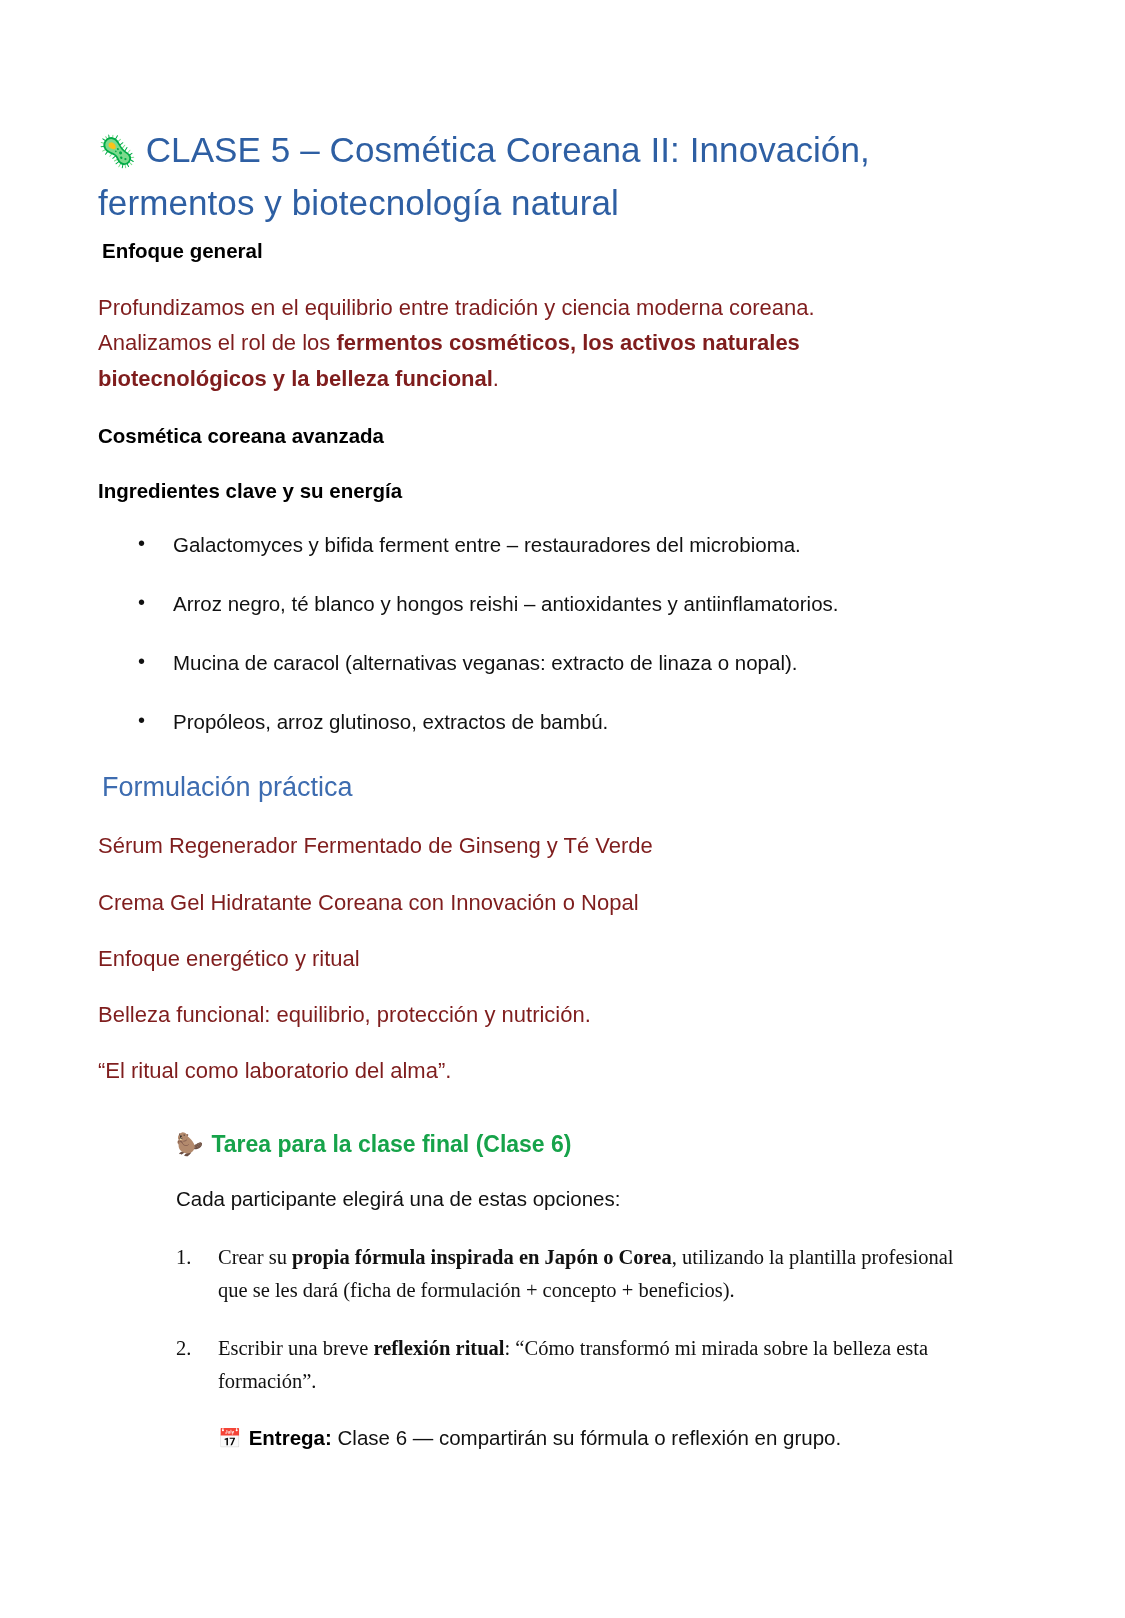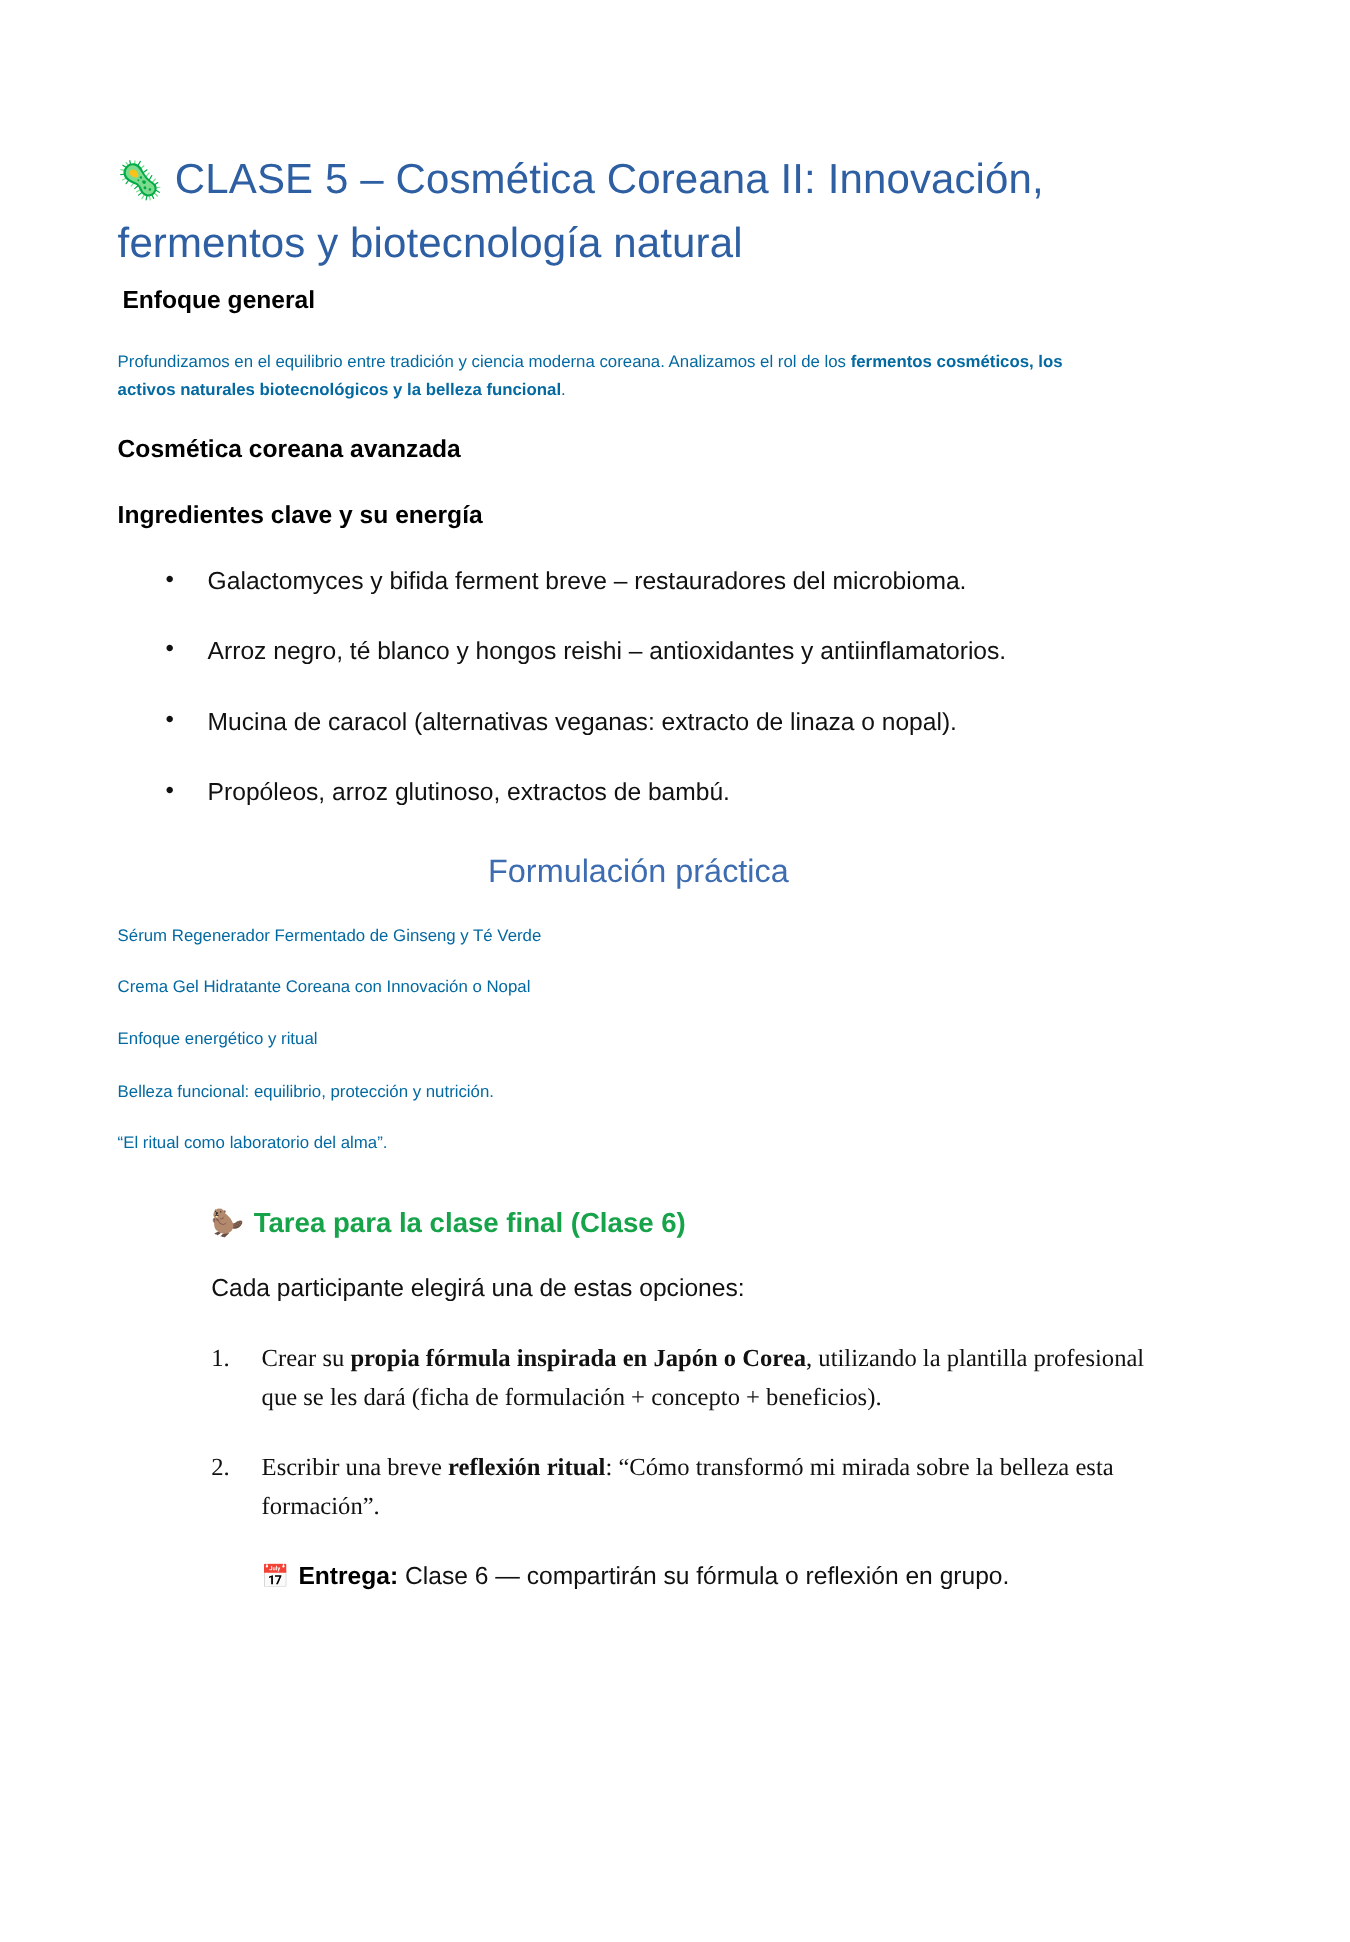--- a/index.html
+++ b/index.html
@@ -37,46 +37,45 @@
   }
   .doc-title .title-icon {
     font-size: 31px;
     margin-right: 9px;
     line-height: 1;
     display: inline;
   }
 
   
   .p {
-    font-size: 14px;
+    font-size: 22px;
     line-height: 1.60;
     margin: 0 0 24px 0;
     max-width: 830px;
-    color: #0369a1;
+    color: #7f1d1d;
   }
   .p.tight { margin-bottom: 21px; }
   .p b, .p strong { font-weight: 700; }
 
   .h-bold {
     font-size: 20.5px;
     font-weight: 700;
     line-height: 1.6;
     margin: 0 0 22px 0;
     color: #000;
   }
   .h-bold.first { margin-top: 4px; padding-left: 4px; }
 
   
   .h-blue {
     color: #3d6cb0;
     font-size: 27px;
     font-weight: 400;
     line-height: 1.4;
     margin: 30px 0 22px 4px;
-    text-align: center;
   }
 
   
   ul.bullets {
     list-style: none;
     margin: 0 0 6px 0;
     padding: 0;
   }
   ul.bullets li {
     position: relative;
@@ -179,21 +178,21 @@
 
   <p class="h-bold first">Enfoque general</p>
 
   <p class="p"><span>Profundizamos en el equilibrio entre tradición y ciencia moderna coreana. Analizamos el rol de los </span><b>fermentos cosméticos, los activos naturales biotecnológicos y la belleza funcional</b><span>.</span></p>
 
   <p class="h-bold">Cosmética coreana avanzada</p>
 
   <p class="h-bold">Ingredientes clave y su energía</p>
 
   <ul class="bullets">
-    <li>Galactomyces y bifida ferment breve – restauradores del microbioma.</li>
+    <li>Galactomyces y bifida ferment entre – restauradores del microbioma.</li>
     <li>Arroz negro, té blanco y hongos reishi – antioxidantes y antiinflamatorios.</li>
     <li>Mucina de caracol (alternativas veganas: extracto de linaza o nopal).</li>
     <li>Propóleos, arroz glutinoso, extractos de bambú.</li>
   </ul>
 
   <h2 class="h-blue">Formulación práctica</h2>
 
   <p class="p tight">Sérum Regenerador Fermentado de Ginseng y Té Verde</p>
   <p class="p tight">Crema Gel Hidratante Coreana con Innovación o Nopal</p>
   <p class="p tight">Enfoque energético y ritual</p>

